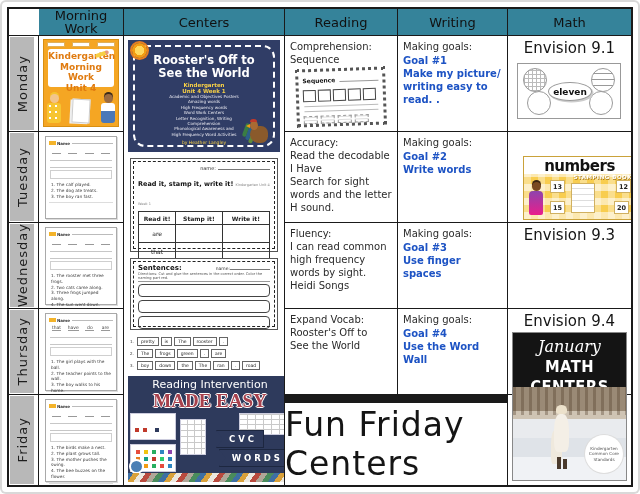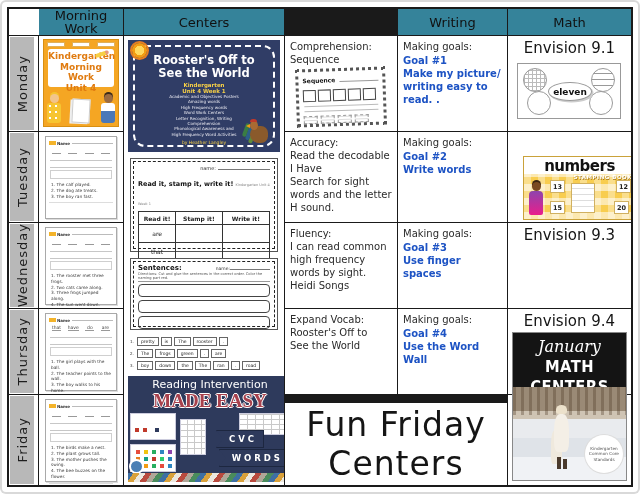--- a/index.html
+++ b/index.html
@@ -27,21 +27,21 @@
   .day-tab { position:absolute; left:1px; top:1px; bottom:1px; right:4px; background:#B8B8B8;
              display:flex; align-items:center; justify-content:center; }
   .day-label { writing-mode:vertical-rl; transform:rotate(180deg); font-size:13px; color:#1e1e1e; letter-spacing:1px; }
 
   .txt { font-size:10px; line-height:13px; color:#2b2b2b; padding:4px 5px; }
   .w-head { margin-bottom:1px; }
   .goal { color:#1D53C4; font-weight:bold; }
 
   .env-title { font-size:15px; color:#141414; text-align:center; padding-top:3px; }
 
-  .banner { display:flex; flex-direction:column; align-items:center; justify-content:center; color:#151515;margin-top:8px; }
+  .banner { display:flex; flex-direction:column; align-items:flex-start; justify-content:center; color:#151515;margin-top:8px; }
   .banner div { font-size:33px; line-height:39px; letter-spacing:1px; }
 
   
   .ws { position:absolute; left:6px; right:6px; top:4px; bottom:3px; background:#fff;
         border:1px solid #a9a9a9; padding:3px 3px 2px; box-shadow:1px 1px 0 #ddd; }
   .ws-top { display:flex; align-items:center; height:6px; margin-bottom:2px; }
   .ws-hl { width:7px; height:4px; background:#f3b32a; margin-right:1px; }
   .ws-name { font-size:4px; color:#333; font-weight:bold; }
   .ws-nline { flex:1; border-bottom:1px solid #bbb; margin-left:2px; }
   .ws-words { display:flex; justify-content:space-between; padding:0 3px; margin-bottom:2px; }
@@ -221,20 +221,21 @@
 
 <div class="page">
   <div class="grid">
 
     <div class="cell hd-week gc1 r1">
       <div>Wk</div>
       <div>20</div>
     </div>
     <div class="cell hd gc2 r1">Morning Work</div>
     <div class="cell hd gc3 r1">Centers</div>
+    <div class="cell hd gc4 r1">Reading</div>
     <div class="cell hd gc5 r1">Writing</div>
     <div class="cell hd gc6 r1">Math</div>
 
     <div class="cell day-cell gc1 r2">
       <div class="day-tab">
           <span class="day-label">Monday</span>
         </div>
     </div>
     <div class="cell day-cell gc1 r3">
       <div class="day-tab">

